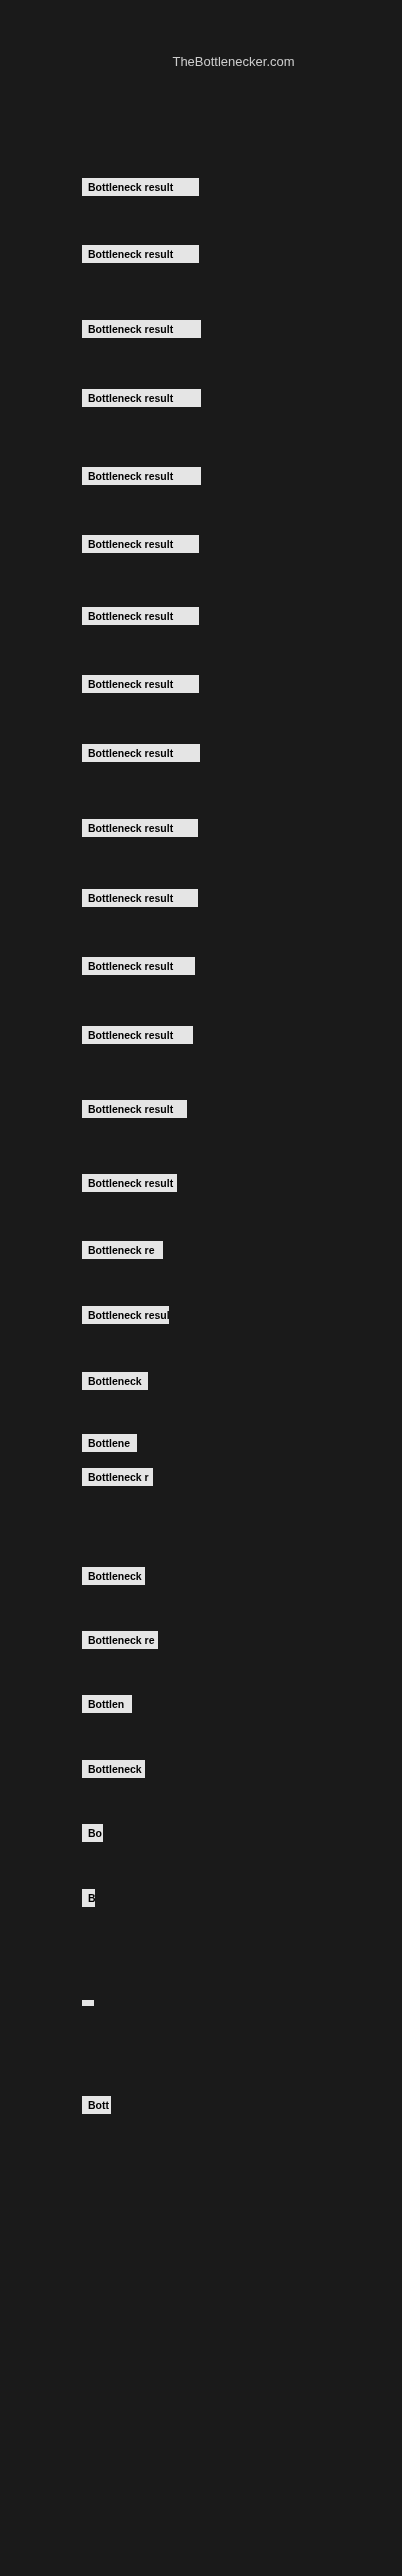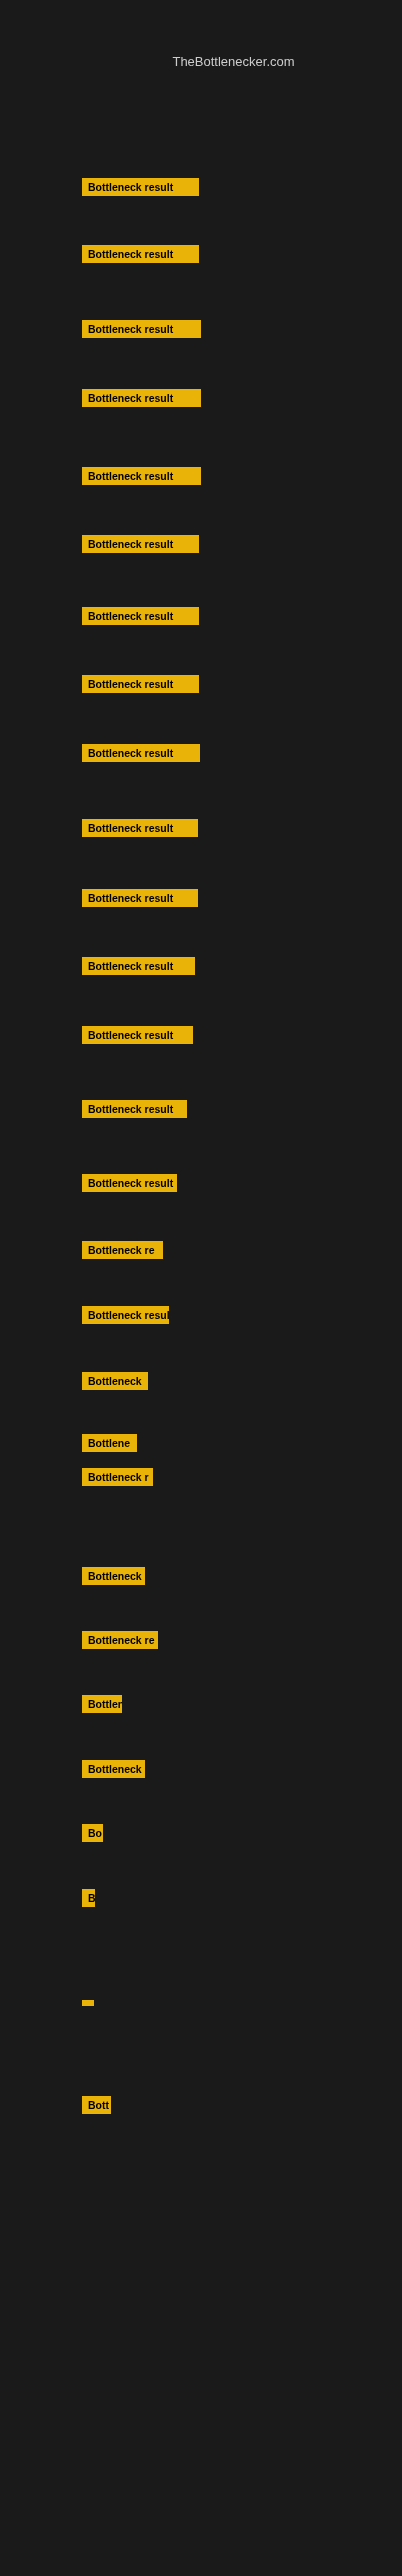--- a/index.html
+++ b/index.html
@@ -23,21 +23,21 @@
       padding: 6.4px 0;
       background-color: #1a1a1a;
     }
 
     .bottleneck-item {
       position: absolute;
       left: 1.6px;
     }
 
     .bottleneck-label {
-      background-color: #eab308;
+      background-color: #e5e5e5;
       color: #000000;
       font-size: 10.5px;
       font-weight: bold;
       padding: 3.2px 6.4px;
       display: inline-block;
       white-space: nowrap;
       overflow: hidden;
     }
   </style>
 </head>
@@ -63,20 +63,20 @@
     <div class="bottleneck-item" style="top: 894px;"><div class="bottleneck-label" style="max-width: 111px; width: 111px;">Bottleneck result</div></div>
     <div class="bottleneck-item" style="top: 968px;"><div class="bottleneck-label" style="max-width: 105px; width: 105px;">Bottleneck result</div></div>
     <div class="bottleneck-item" style="top: 1042px;"><div class="bottleneck-label" style="max-width: 95px; width: 95px;">Bottleneck result</div></div>
     <div class="bottleneck-item" style="top: 1109px;"><div class="bottleneck-label" style="max-width: 81px; width: 81px;">Bottleneck re</div></div>
     <div class="bottleneck-item" style="top: 1174px;"><div class="bottleneck-label" style="max-width: 87px; width: 90px;">Bottleneck resul</div></div>
     <div class="bottleneck-item" style="top: 1240px;"><div class="bottleneck-label" style="max-width: 66px; width: 66px;">Bottleneck</div></div>
     <div class="bottleneck-item" style="top: 1302px;"><div class="bottleneck-label" style="max-width: 55px; width: 73px;">Bottlene</div></div>
     <div class="bottleneck-item" style="top: 1336px;"><div class="bottleneck-label" style="max-width: 71px; width: 71px;">Bottleneck r</div></div>
     <div class="bottleneck-item" style="top: 1435px;"><div class="bottleneck-label" style="max-width: 63px; width: 63px;">Bottleneck</div></div>
     <div class="bottleneck-item" style="top: 1499px;"><div class="bottleneck-label" style="max-width: 76px; width: 76px;">Bottleneck re</div></div>
-    <div class="bottleneck-item" style="top: 1563px;"><div class="bottleneck-label" style="max-width: 50px; width: 40px;">Bottlen</div></div>
+    <div class="bottleneck-item" style="top: 1563px;"><div class="bottleneck-label" style="max-width: 50px; width: 50px;">Bottlen</div></div>
     <div class="bottleneck-item" style="top: 1628px;"><div class="bottleneck-label" style="max-width: 63px; width: 63px;">Bottleneck</div></div>
     <div class="bottleneck-item" style="top: 1692px;"><div class="bottleneck-label" style="max-width: 21px; width: 21px;">Bo</div></div>
     <div class="bottleneck-item" style="top: 1757px;"><div class="bottleneck-label" style="max-width: 13px; width: 13px;">B</div></div>
     <div class="bottleneck-item" style="top: 1868px;"><div class="bottleneck-label" style="width: 6.4px; min-width: 6.4px;"></div></div>
     <div class="bottleneck-item" style="top: 1964px;"><div class="bottleneck-label" style="max-width: 29px; width: 29px;">Bott</div></div>
   </div>
 
 
 </body></html>

